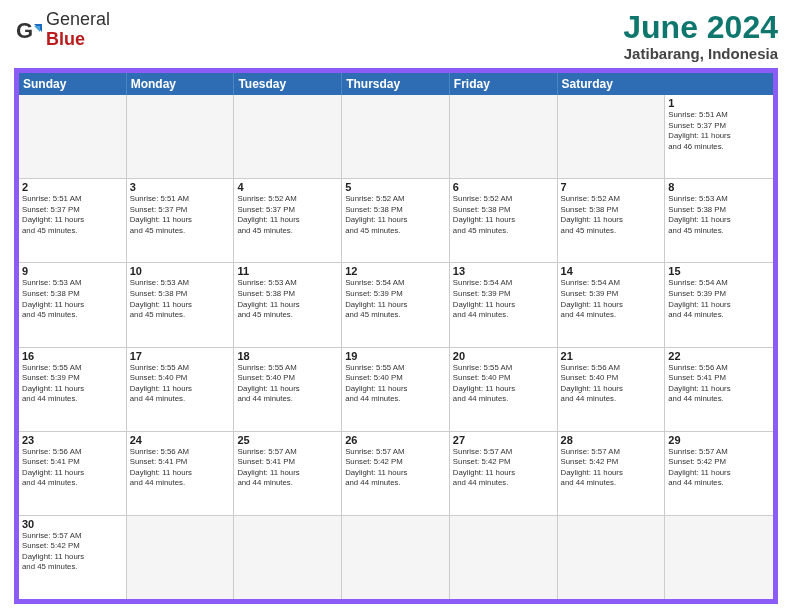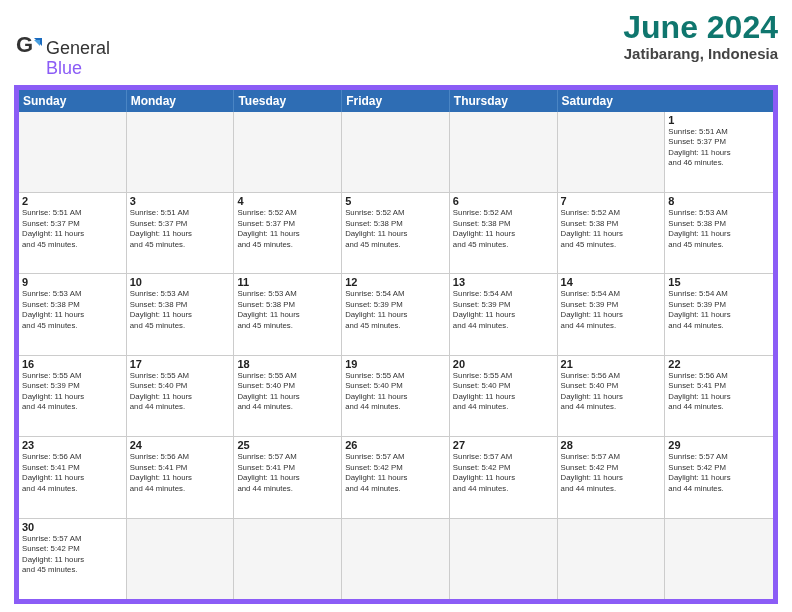--- a/index.html
+++ b/index.html
@@ -27,25 +27,24 @@
     .logo {
       display: flex;
       align-items: center;
       gap: 4px;
     }
     .logo-text {
       font-size: 18px;
       color: #333;
       font-weight: normal;
       line-height: 1.1;
-      margin-top: 29px;
     }
     .logo-text span {
-      color: #8b5cf6;
-      font-weight: normal;
+      color: #b91c1c;
+      font-weight: bold;
     }
     .logo-icon {
       width: 28px;
       height: 28px;
     }
     .title-block {
       text-align: right;
     }
     .main-title {
       font-size: 32px;
@@ -134,22 +133,22 @@
       <div class="main-title">June 2024</div>
       <div class="subtitle">Jatibarang, Indonesia</div>
     </div>
   </div>
 
   <div class="calendar">
     <div class="cal-header-row">
     <div class="cal-header-cell">Sunday</div>
         <div class="cal-header-cell">Monday</div>
         <div class="cal-header-cell">Tuesday</div>
+        <div class="cal-header-cell">Thursday</div>
         <div class="cal-header-cell">Friday</div>
-        <div class="cal-header-cell">Thursday</div>
         <div class="cal-header-cell">Saturday</div>
       </div>
     <div class="cal-body">
     <div class="cal-row">
           <div class="cal-cell empty"></div>
           <div class="cal-cell empty"></div>
           <div class="cal-cell empty"></div>
           <div class="cal-cell empty"></div>
           <div class="cal-cell empty"></div>
           <div class="cal-cell empty"></div>

